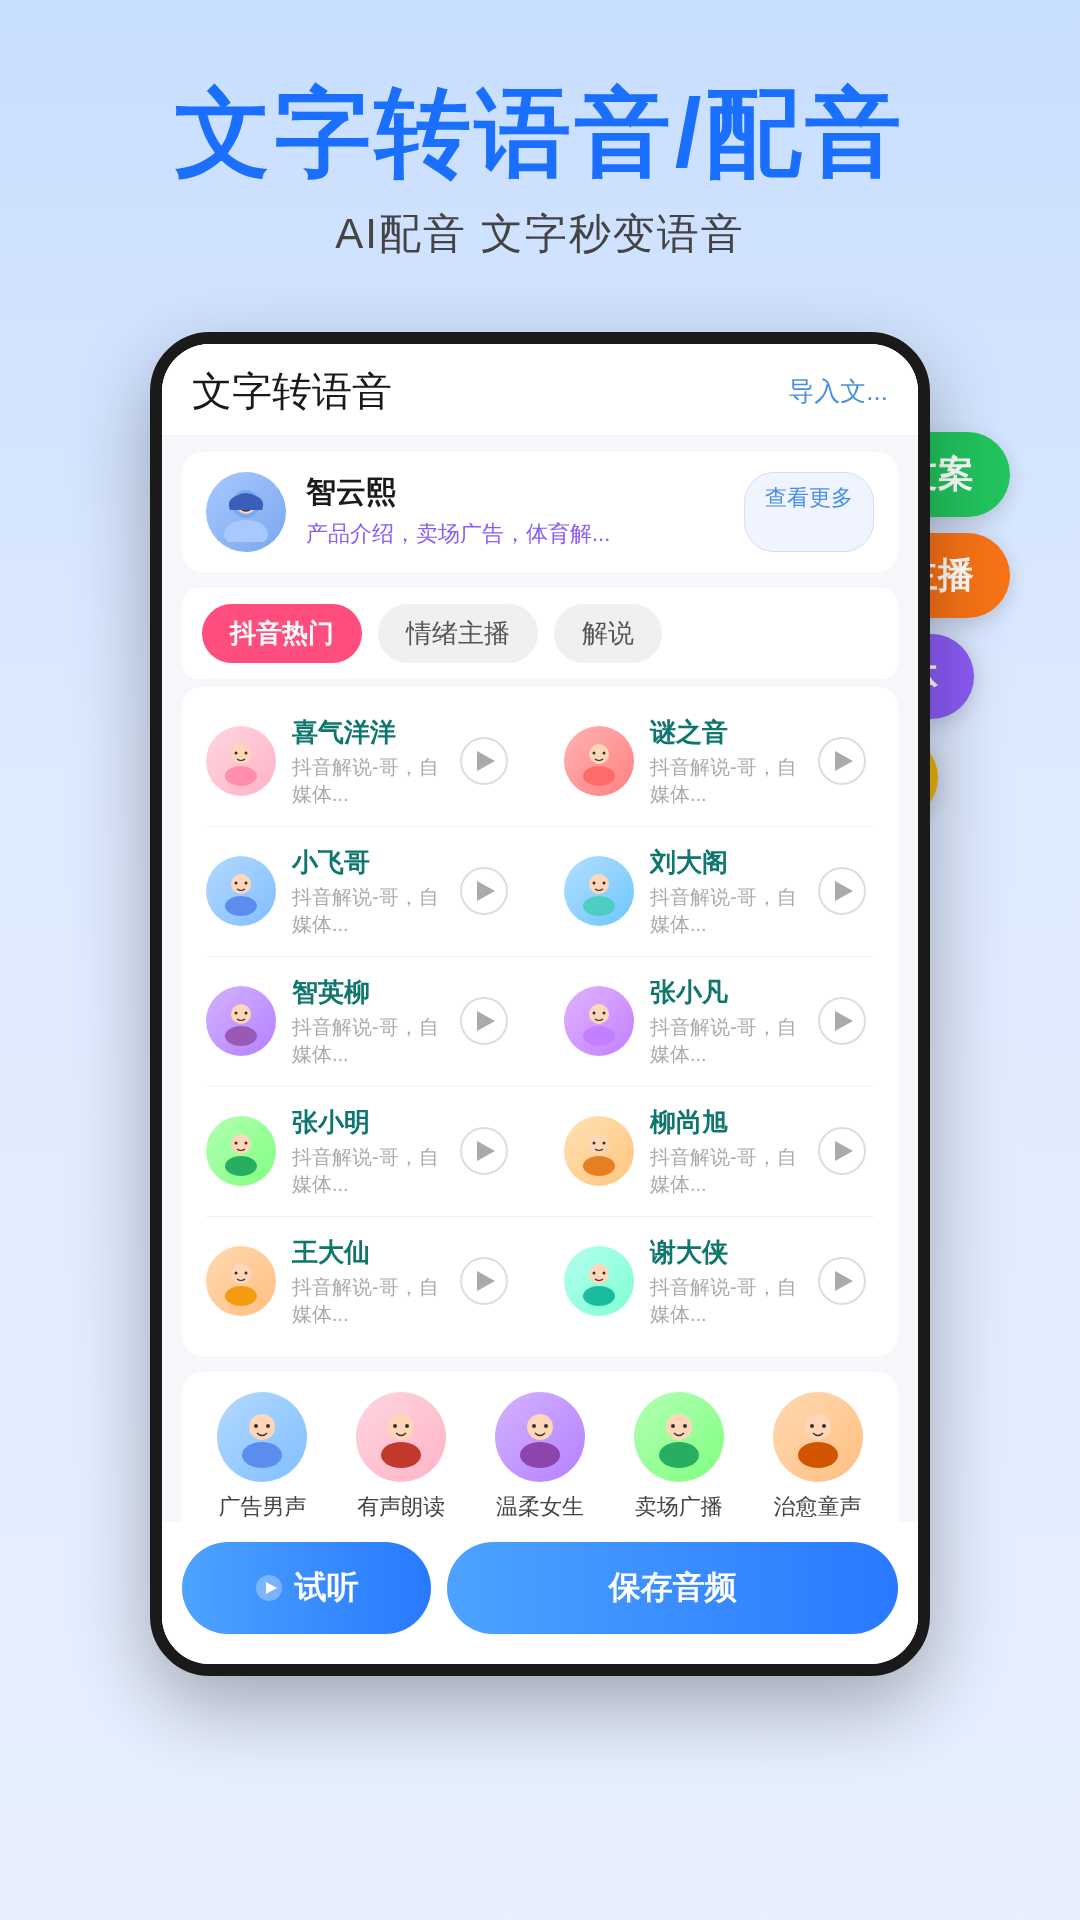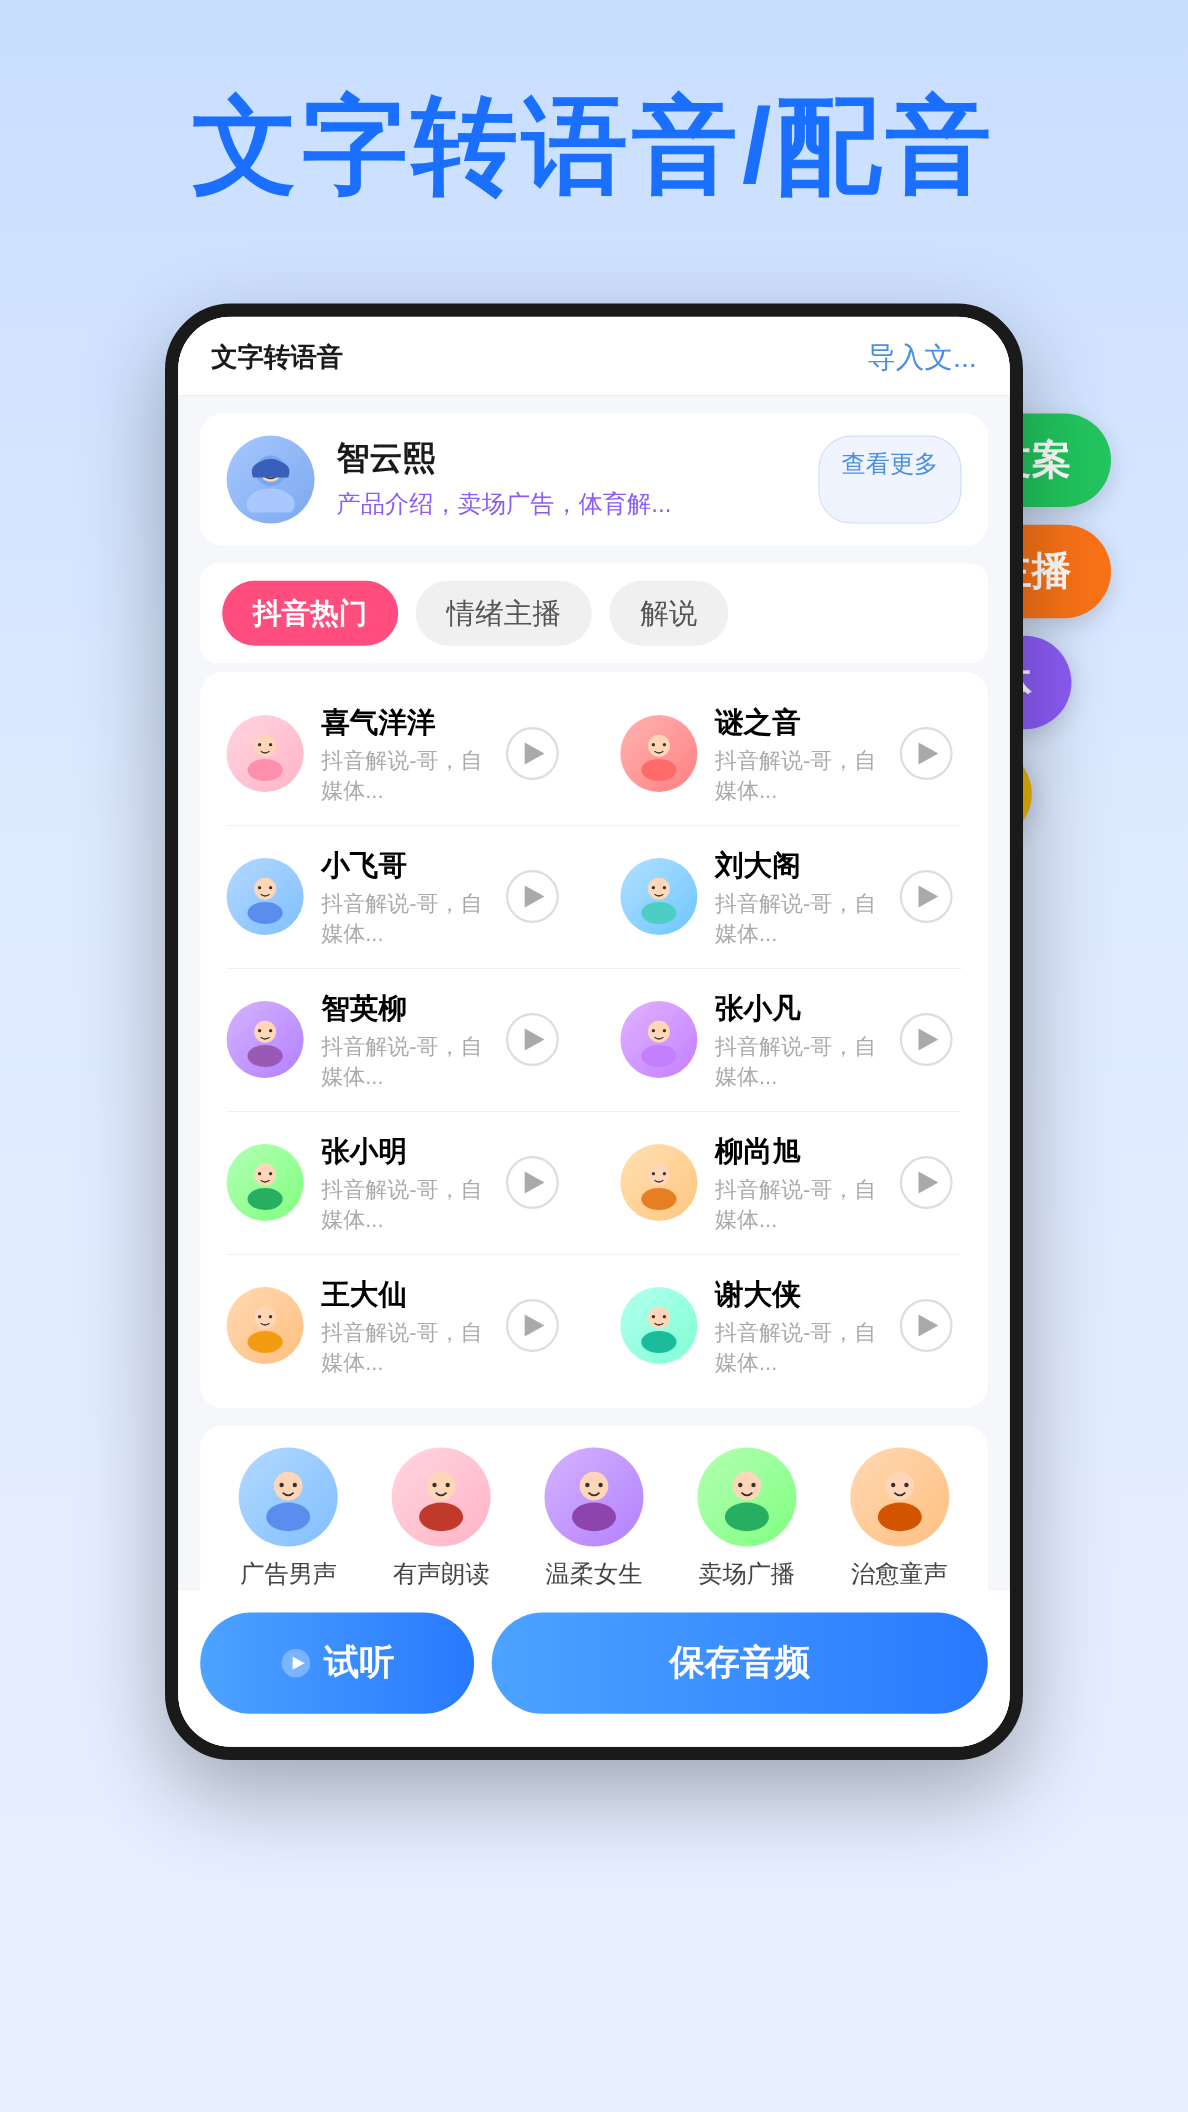--- a/index.html
+++ b/index.html
@@ -62,22 +62,22 @@
     .phone-topbar {
       background: #fff;
       padding: 20px 30px 16px;
       display: flex;
       justify-content: space-between;
       align-items: center;
       border-bottom: 1px solid #f0f0f0;
     }
 
     .phone-topbar-title {
-      font-size: 24px;
-      font-weight: 700;
+      font-size: 40px;
+      font-weight: 400;
       color: #1a1a1a;
     }
 
     .phone-topbar-action {
       font-size: 26px;
       color: #4a90e2;
     }
 
     
     .voice-card {
@@ -184,21 +184,21 @@
       flex-shrink: 0;
     }
 
     .voice-list-info {
       flex: 1;
     }
 
     .voice-list-name {
       font-size: 26px;
       font-weight: 600;
-      color: #000000;
+      color: #0f766e;
       margin-bottom: 4px;
     }
 
     .voice-list-tags {
       font-size: 20px;
       color: #aaa;
     }
 
     .play-btn {
       width: 48px;
@@ -323,20 +323,21 @@
     .av7 { background: linear-gradient(135deg, #b3e0ff, #6cc6ff); }
     .av8 { background: linear-gradient(135deg, #e0b3ff, #c47fff); }
     .av9 { background: linear-gradient(135deg, #ffe0b3, #ffc67f); }
     .av10 { background: linear-gradient(135deg, #b3ffee, #7fffd4); }
   </style>
 </head>
 <body>
 
 <div class="hero-section">
   <h1 class="hero-title">文字转语音/配音</h1>
+  <p class="hero-subtitle">AI配音 文字秒变语音</p>
 </div>
 
 <div class="phone-container">
 
   <div class="badge-container">
     <div class="badge badge-green">场景文案</div>
     <div class="badge badge-orange">海量主播</div>
     <div class="badge badge-purple">自媒体</div>
     <div class="badge badge-yellow">阅读</div>
   </div>

